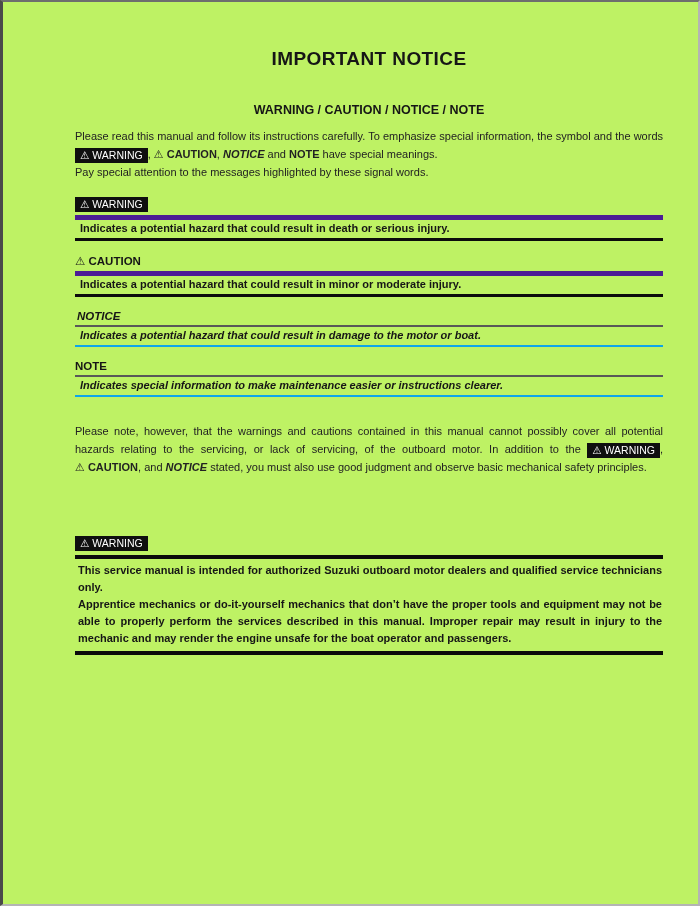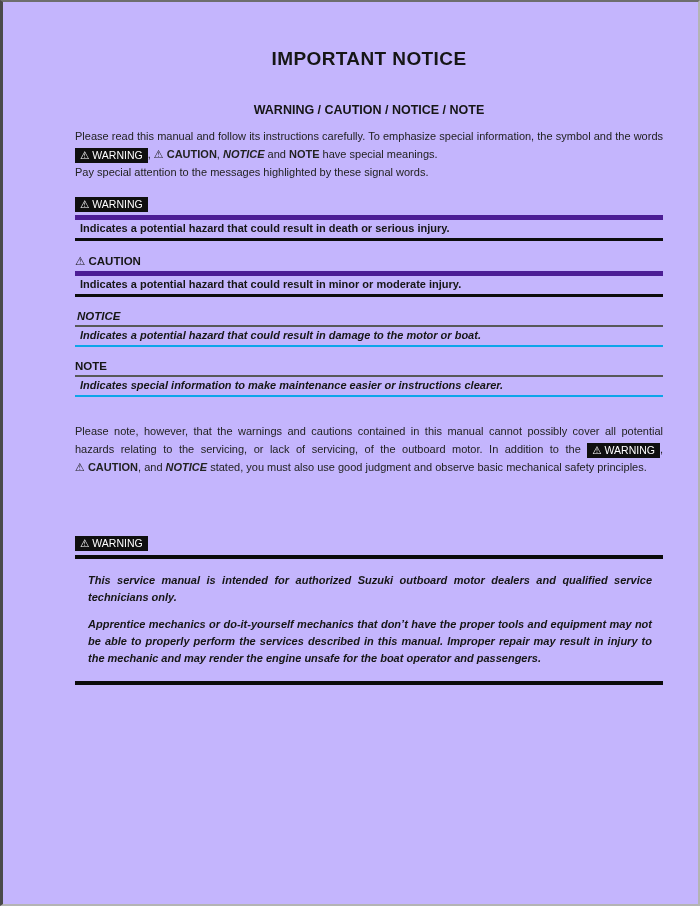--- a/index.html
+++ b/index.html
@@ -8,21 +8,21 @@
     width: 700px;
     height: 906px;
     background: #ffffff;
     overflow: hidden;
   }
   .page {
     position: relative;
     width: 700px;
     height: 906px;
     box-sizing: border-box;
-    background: #c4b5fd;
+    background: #bef264;
     border-top: 2px solid #6e6e6e;
     border-left: 3px solid #4a4a4a;
     border-right: 2px solid #b4b4b4;
     border-bottom: 2px solid #b4b4b4;
     padding: 46px 35px 0 72px;
     font-family: "Liberation Sans", "DejaVu Sans", sans-serif;
     color: #1c1c1c;
     font-size: 11px;
   }
   .doc-title {
@@ -99,21 +99,21 @@
   .dealer-body {
     border-top: 4px solid #0b0b0b;
     border-bottom: 4px solid #0b0b0b;
     padding: 3px 1px 4px 3px;
     font-weight: 700;
     font-size: 11px;
     line-height: 17px;
     text-align: justify;
     color: #161616;
   }
-  .dealer-body p { margin: 10px; font-style: italic; }
+  .dealer-body p { margin: 0; }
 </style>
 </head>
 <body>
 
 <div class="page">
 
   <h1 class="doc-title">IMPORTANT NOTICE</h1>
 
   <h2 class="section-heading">WARNING / CAUTION / NOTICE / NOTE</h2>
 

